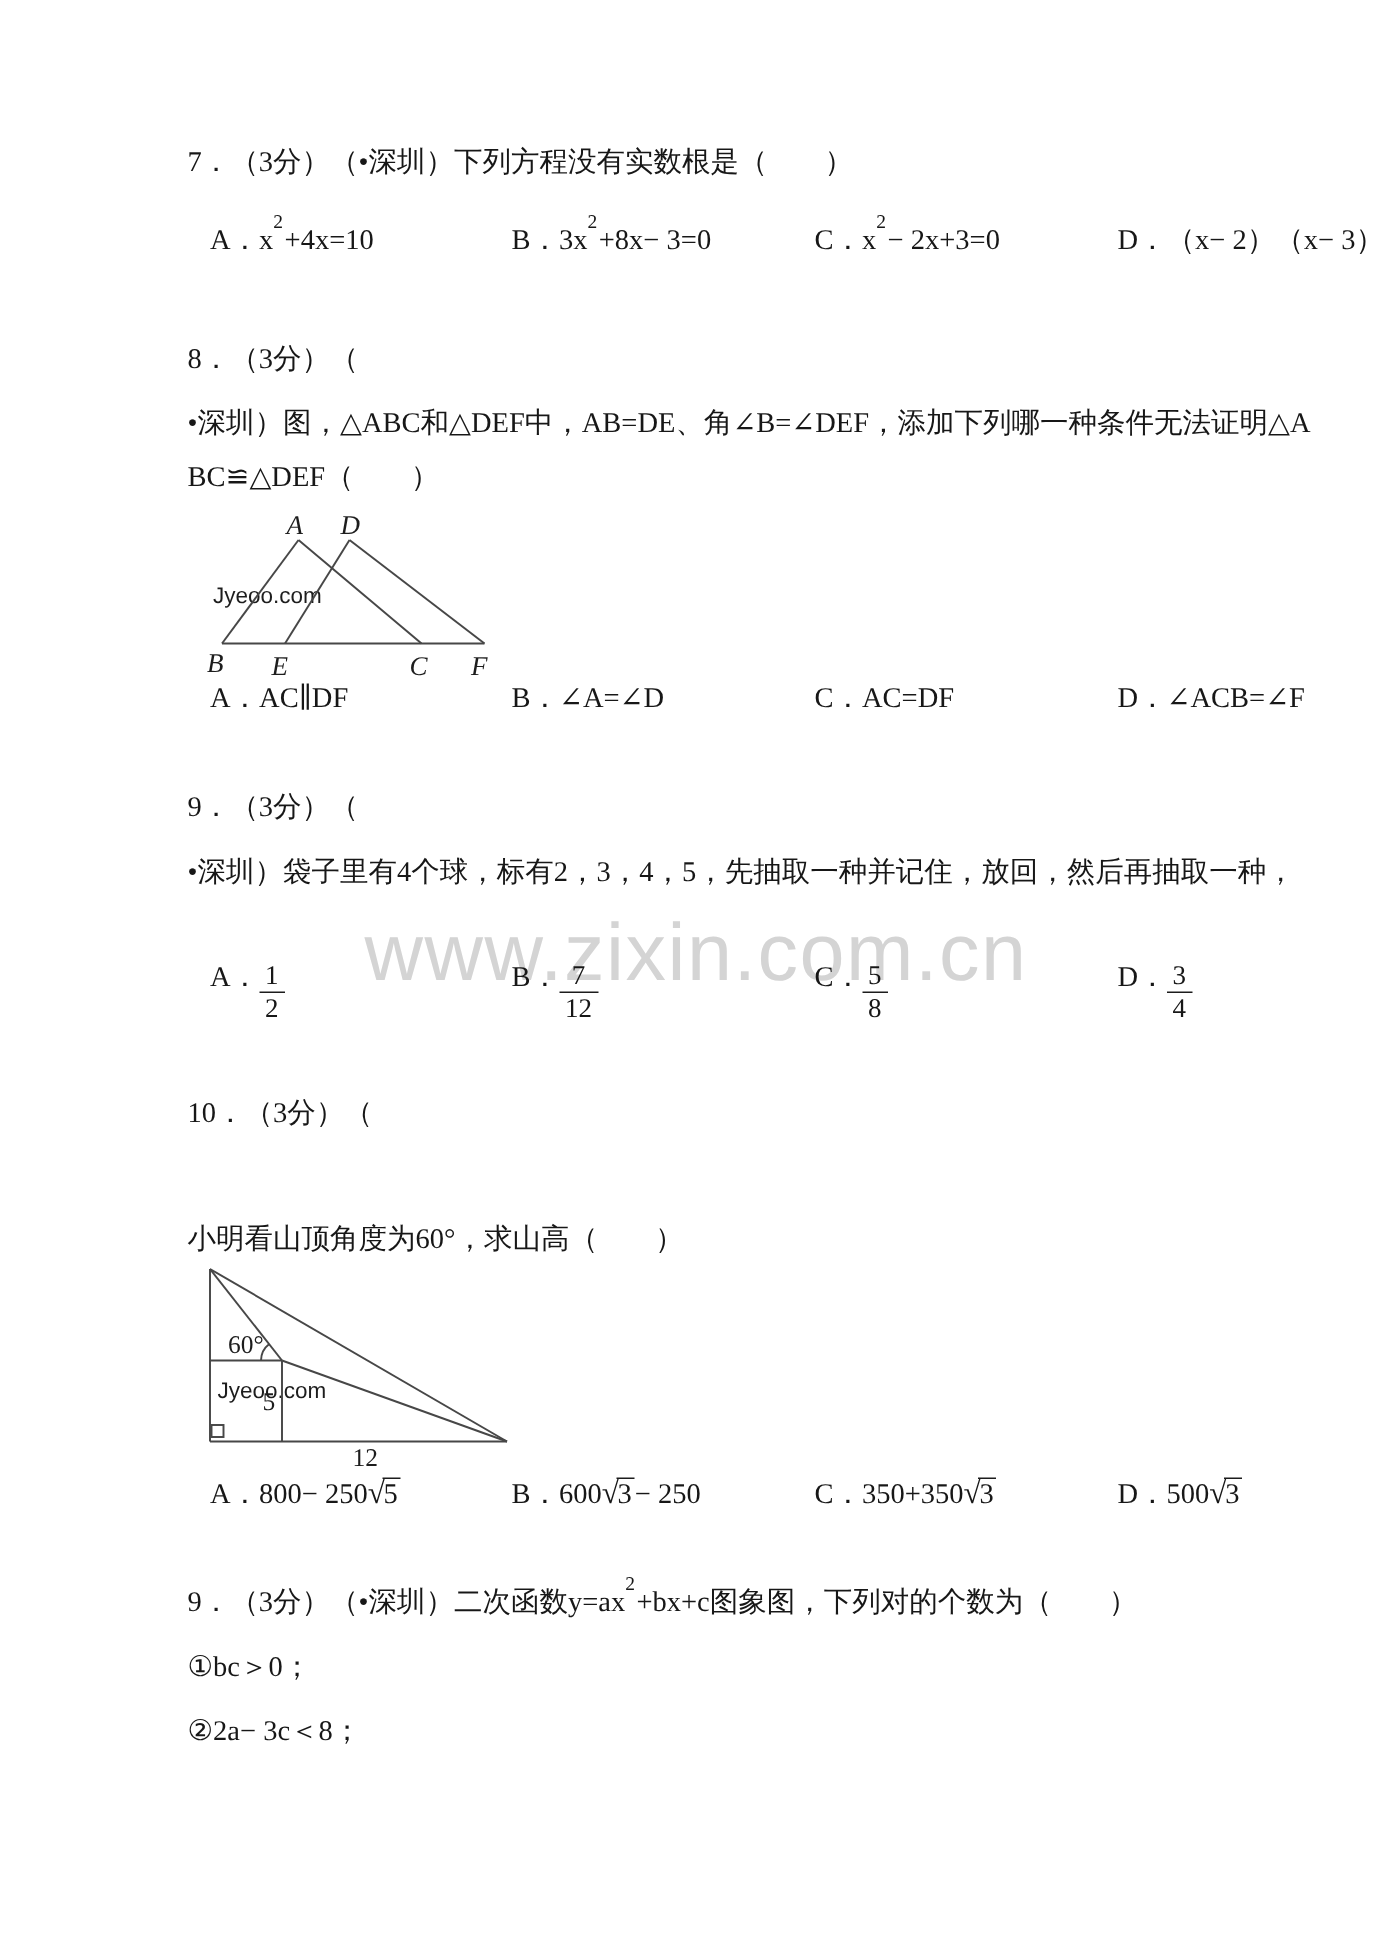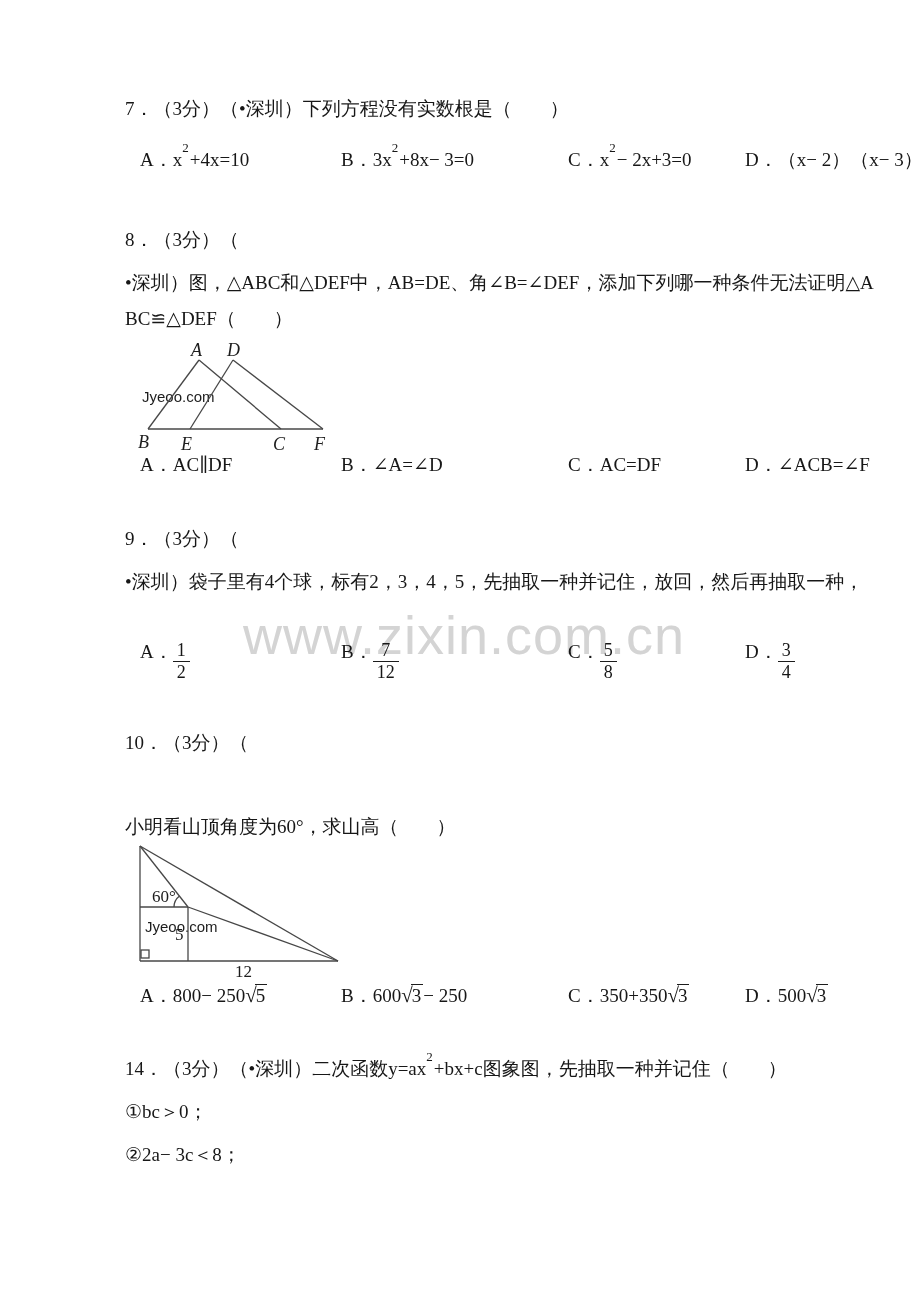--- a/index.html
+++ b/index.html
@@ -3,21 +3,21 @@
 <meta charset="utf-8">
 <style>
   html,body{margin:0;padding:0;background:#fff;}
   .page{position:relative;width:920px;height:1302px;background:#ffffff;overflow:hidden;
         font-family:"Liberation Serif","DejaVu Serif",serif;color:#171717;}
   .wm{position:absolute;left:243px;top:590px;font-family:"Liberation Sans","DejaVu Sans",sans-serif;
       font-size:54px;line-height:60px;color:#d4d4d4;letter-spacing:1px;white-space:pre;margin-top:15px;}
   .line{position:absolute;left:125px;font-size:19px;line-height:25px;white-space:pre;}
   .optrow{position:absolute;left:0;top:0;width:818px;height:56px;}
   .opt{position:absolute;top:0;font-size:19px;white-space:pre;vertical-align:top;}
-  .opt.a{left:140px}.opt.b{left:341px}.opt.c{left:568px}.opt.d{left:745px}
+  .opt.a{left:140px}.opt.b{left:341px}.opt.c{left:543px}.opt.d{left:745px}
   sup.sq{font-size:13px;line-height:0;position:relative;top:-7px;margin:0 1px 0 0;}
   .olabel{display:inline-block;vertical-align:top;line-height:22px;}
   .frac{display:inline-block;vertical-align:top;text-align:center;margin-top:-1px;}
   .frac .num{display:block;font-size:18px;line-height:21px;padding:0 4px;}
   .frac .den{display:block;font-size:18px;line-height:21px;border-top:1.6px solid #1c1c1c;padding:0 4px;}
   .sqrt{display:inline-block;white-space:nowrap;}
   .radical{font-size:21px;}
   .radicand{display:inline-block;border-top:1.5px solid #1c1c1c;margin-left:-2px;padding:1px 2px 0 1px;
             font-size:19px;line-height:19px;}
   .fig{position:absolute;}
@@ -97,17 +97,17 @@
     <text class="nlabel" x="100" y="137">12</text>
   </svg>
 
   <div class="optrow" style="top:983px">
     <span class="opt a"><span>A．</span><span>800− 250</span><span class="sqrt"><span class="radical">√</span><span class="radicand">5</span></span><span></span></span>
     <span class="opt b"><span>B．</span><span>600</span><span class="sqrt"><span class="radical">√</span><span class="radicand">3</span></span><span>− 250</span></span>
     <span class="opt c"><span>C．</span><span>350+350</span><span class="sqrt"><span class="radical">√</span><span class="radicand">3</span></span><span></span></span>
     <span class="opt d"><span>D．</span><span>500</span><span class="sqrt"><span class="radical">√</span><span class="radicand">3</span></span><span></span></span>
   </div>
 
-  <div class="line" style="top:1056px"><span>14．（3分）（•深圳）二次函数y=ax</span><sup class="sq">2</sup><span>+bx+c图象图，先抽取一种并记住（　　）</span></div>
+  <div class="line" style="top:1056px"><span>9．（3分）（•深圳）二次函数y=ax</span><sup class="sq">2</sup><span>+bx+c图象图，下列对的个数为（　　）</span></div>
   <div class="line" style="top:1099px">①bc＞0；</div>
   <div class="line" style="top:1142px">②2a− 3c＜8；</div>
 
 </div>
 
 </body></html>

